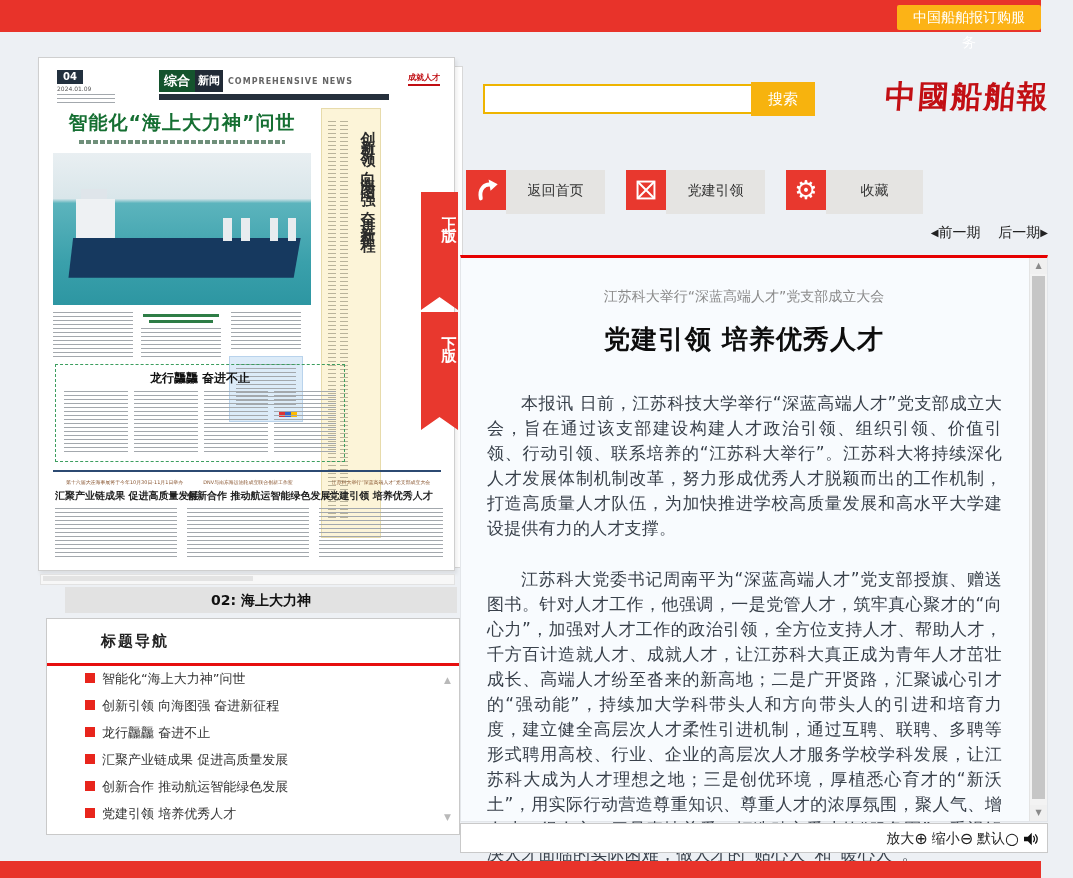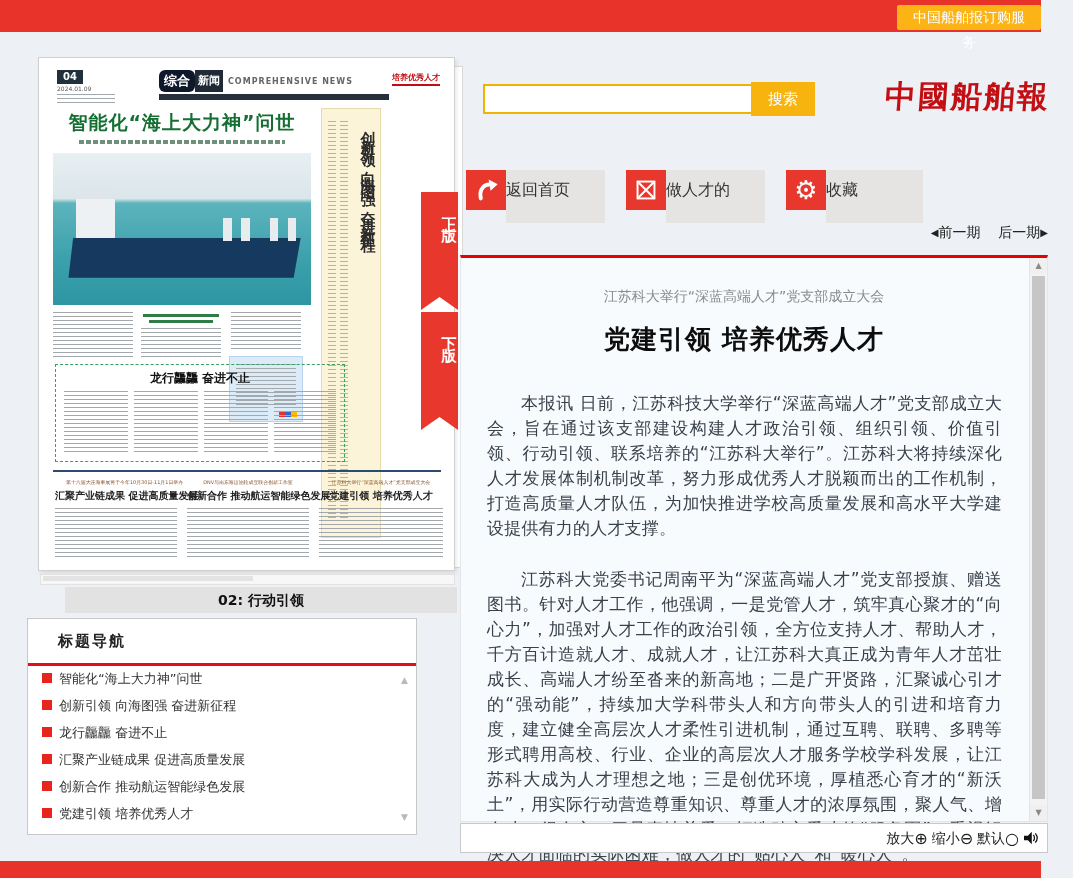--- a/index.html
+++ b/index.html
@@ -18,22 +18,22 @@
   #paper-back{left:50px;top:66px;width:411px;height:500px;background:#fff;border:1px solid #d8d8d8;}
   #preview-card{left:38px;top:57px;width:415px;height:512px;background:#fff;border:1px solid #cfcfcf;
       box-shadow:2px 3px 4px rgba(0,0,0,.08);}
   .np{position:absolute;}
   
   #np-pageno{left:18px;top:12px;width:26px;height:14px;background:#22303e;color:#fff;
       font-size:10px;font-weight:bold;text-align:center;line-height:14px;}
   #np-date{left:18px;top:27px;font-size:6px;color:#555;}
   #np-meta{left:18px;top:36px;width:58px;height:10px;}
   #np-mast{left:120px;top:12px;display:flex;align-items:center;}
-  #np-badge{width:36px;height:22px;background:#0f172a;color:#fff;font-size:13px;font-weight:bold;
-      text-align:center;line-height:22px;border-radius:6px;}
+  #np-badge{width:36px;height:22px;background:#14532d;color:#fff;font-size:13px;font-weight:bold;
+      text-align:center;line-height:22px;}
   #np-sec{width:28px;height:22px;background:#202a36;color:#fff;font-size:11px;font-weight:bold;
       text-align:center;line-height:22px;}
   #np-secen{margin-left:5px;font-size:8px;color:#666;font-weight:bold;letter-spacing:1px;}
   #np-mastbar{left:120px;top:36px;width:230px;height:6px;background:#26303c;}
   #np-minilogo{right:14px;top:14px;font-size:8px;color:#c00d12;font-weight:bold;}
   #np-minilogo .ul{display:block;height:2px;background:#c00d12;margin-top:1px;}
   
   #np-headline{left:8px;top:52px;width:270px;text-align:center;color:#15703“2;color:#15703 2;}
   #np-headline{color:#156f32;font-size:19px;font-weight:bold;letter-spacing:1px;}
   #np-subhead{left:40px;top:82px;width:206px;height:4px;
@@ -78,42 +78,42 @@
   #tab-prev{left:421px;top:192px;height:118px;}
   #tab-next{left:421px;top:312px;height:118px;}
 
   
   #hscroll{left:40px;top:574px;width:413px;height:9px;background:#f7f7f7;border:1px solid #e2e2e2;}
   #hscroll .thumb{position:absolute;left:2px;top:1px;width:210px;height:5px;background:#e3e3e3;}
   #caption{left:65px;top:587px;width:392px;height:26px;background:#e2e2e2;color:#111;
       font-size:14px;font-weight:bold;text-align:center;line-height:26px;}
 
   
-  #titlenav{left:27px;top:618px;width:388px;height:215px;background:#fff;border:1px solid #c9c9c9;}
+  #titlenav{left:46px;top:618px;width:388px;height:215px;background:#fff;border:1px solid #c9c9c9;padding-left:24px;}
   #titlenav h3{margin:13px 0 0 30px;font-size:15px;color:#222;letter-spacing:2px;}
   #titlenav .redline{position:absolute;left:0;top:44px;width:100%;height:3px;background:#e60f0f;}
   #titlenav ul{list-style:none;margin:14px 0 0 14px;padding:0;}
   #titlenav li{height:27px;line-height:27px;font-size:13px;color:#333;cursor:pointer;white-space:nowrap;}
   .bullet{display:inline-block;width:10px;height:10px;background:#e8251c;margin-right:7px;}
   #titlenav .sb-up{position:absolute;right:8px;top:56px;color:#b9b9b9;font-size:9px;}
   #titlenav .sb-down{position:absolute;right:8px;bottom:12px;color:#b9b9b9;font-size:9px;}
 
   
   #search-input{left:483px;top:84px;width:264px;height:26px;border:2px solid #eeb400;background:#fff;
       font-size:14px;padding:0 6px;outline:none;}
   #search-btn{left:751px;top:82px;width:64px;height:34px;background:#f7b30e;color:#fff;border:none;
       font-size:15px;cursor:pointer;}
   #brand{left:885px;top:76px;width:162px;height:38px;color:#c20f14;font-weight:bold;font-size:31px;
       font-family:"DejaVu Serif","Liberation Serif",serif;letter-spacing:2px;transform:skewX(-4deg);
       white-space:nowrap;}
 
   #toolbar{left:466px;top:170px;display:flex;gap:21px;}
   .tb-btn{display:flex;cursor:pointer;}
   .tb-ico{width:40px;height:40px;background:#e8382e;display:flex;align-items:center;justify-content:center;}
-  .tb-lbl{height:53px;line-height:40px;background:#e5e4e2;color:#333;font-size:16px;}
+  .tb-lbl{height:44px;line-height:40px;background:#e5e4e2;color:#333;font-size:14px;text-align:center;}
   .w99{width:99px;} .w110{width:110px;} .w97{width:97px;}
   .gear{color:#fff;font-size:26px;line-height:40px;}
 
   #issue-nav{left:460px;top:224px;width:588px;text-align:right;font-size:14px;color:#222;}
   #issue-nav .tri{font-size:10px;vertical-align:1px;color:#222;}
   #issue-nav span{cursor:pointer;}
 
   
   #article{left:460px;top:255px;width:588px;height:567px;background:#f8fbfe;
       border:1px solid #e3e6ea;border-top:3px solid #e60000;box-sizing:border-box;}
@@ -126,21 +126,21 @@
   #art-title{margin:16px 50px 0 30px;text-align:center;color:#0d0d0d;font-size:26px;font-weight:bold;
       letter-spacing:1px;}
   .art-p{margin:26px 45px 0 26px;color:#39414b;font-size:17px;line-height:25px;text-align:justify;
       text-indent:2em;letter-spacing:.2px;}
   .art-p.first{margin-top:34px;}
 
   
   #ctrlbar{left:460px;top:823px;width:588px;height:30px;background:#fff;border:1px solid #c9c9c9;
       box-sizing:border-box;font-size:14px;color:#222;}
   #ctrlbar .left{position:absolute;left:10px;top:0;line-height:28px;}
-  #ctrlbar .right{position:absolute;right:8px;top:0;line-height:28px;display:flex;gap:4px;}
+  #ctrlbar .right{position:absolute;right:8px;top:0;line-height:28px;display:flex;align-items:center;gap:4px;}
   #ctrlbar .tri{font-size:9px;vertical-align:1px;}
   #ctrlbar span{cursor:pointer;}
   .zico{font-size:16px;vertical-align:-1px;}
   #gap1{display:inline-block;width:26px;}
 </style>
 </head>
 <body>
 
 <div id="topbar" class="abs">
   <button id="subscribe-btn">中国船舶报订购服务</button>
@@ -151,21 +151,21 @@
   <div id="np-pageno" class="np">04</div>
   <div id="np-date" class="np">2024.01.09</div>
   <div id="np-meta" class="np tl"></div>
   <div id="np-mast" class="np">
     <div id="np-badge">综合</div>
     <div id="np-sec">新闻</div>
     <div id="np-secen">COMPREHENSIVE NEWS</div>
   </div>
   <div id="np-mastbar" class="np"></div>
   <div id="np-minilogo" class="np">
-    <span>培养优秀人才</span><span class="ul"></span>
+    <span>成就人才</span><span class="ul"></span>
   </div>
 
   <div id="np-headline" class="np">智能化“海上大力神”问世</div>
   <div id="np-subhead" class="np"></div>
 
   <div id="np-photo" class="np">
     <div id="np-bridge"></div>
     <div id="np-sstruct"></div>
     <div id="np-hull"></div>
     <div class="np-col" style="left:66%;"></div>
@@ -221,21 +221,21 @@
 <div id="tab-prev" class="abs page-tab">
   <span>上一版</span>
 </div>
 <div id="tab-next" class="abs page-tab">
   <span>下一版</span>
 </div>
 
 <div id="hscroll" class="abs">
   <div class="thumb"></div>
 </div>
-<div id="caption" class="abs">02: 行动引领</div>
+<div id="caption" class="abs">02: 海上大力神</div>
 
 <div id="titlenav" class="abs">
   <h3>标题导航</h3>
   <div class="redline"></div>
   <ul>
     <li><span class="bullet"></span><span>智能化“海上大力神”问世</span></li>
     <li><span class="bullet"></span><span>创新引领 向海图强 奋进新征程</span></li>
     <li><span class="bullet"></span><span>龙行龘龘 奋进不止</span></li>
     <li><span class="bullet"></span><span>汇聚产业链成果 促进高质量发展</span></li>
     <li><span class="bullet"></span><span>创新合作 推动航运智能绿色发展</span></li>
@@ -259,21 +259,21 @@
     </div>
     <div class="tb-lbl w99">返回首页</div>
   </div>
   <div class="tb-btn">
     <div class="tb-ico">
       <svg width="26" height="26" viewBox="0 0 40 40">
           <rect x="7" y="7" width="26" height="26" fill="none" stroke="#fff" stroke-width="3"></rect>
           <path d="M7 7 L33 33 M33 7 L7 33" stroke="#fff" stroke-width="3"></path>
         </svg>
     </div>
-    <div class="tb-lbl w99">做人才的</div>
+    <div class="tb-lbl w99">党建引领</div>
   </div>
   <div class="tb-btn">
     <div class="tb-ico">
         <span class="gear">⚙</span>
       </div>
     <div class="tb-lbl w97">收藏</div>
   </div>
 </div>
 
 <div id="issue-nav" class="abs">

